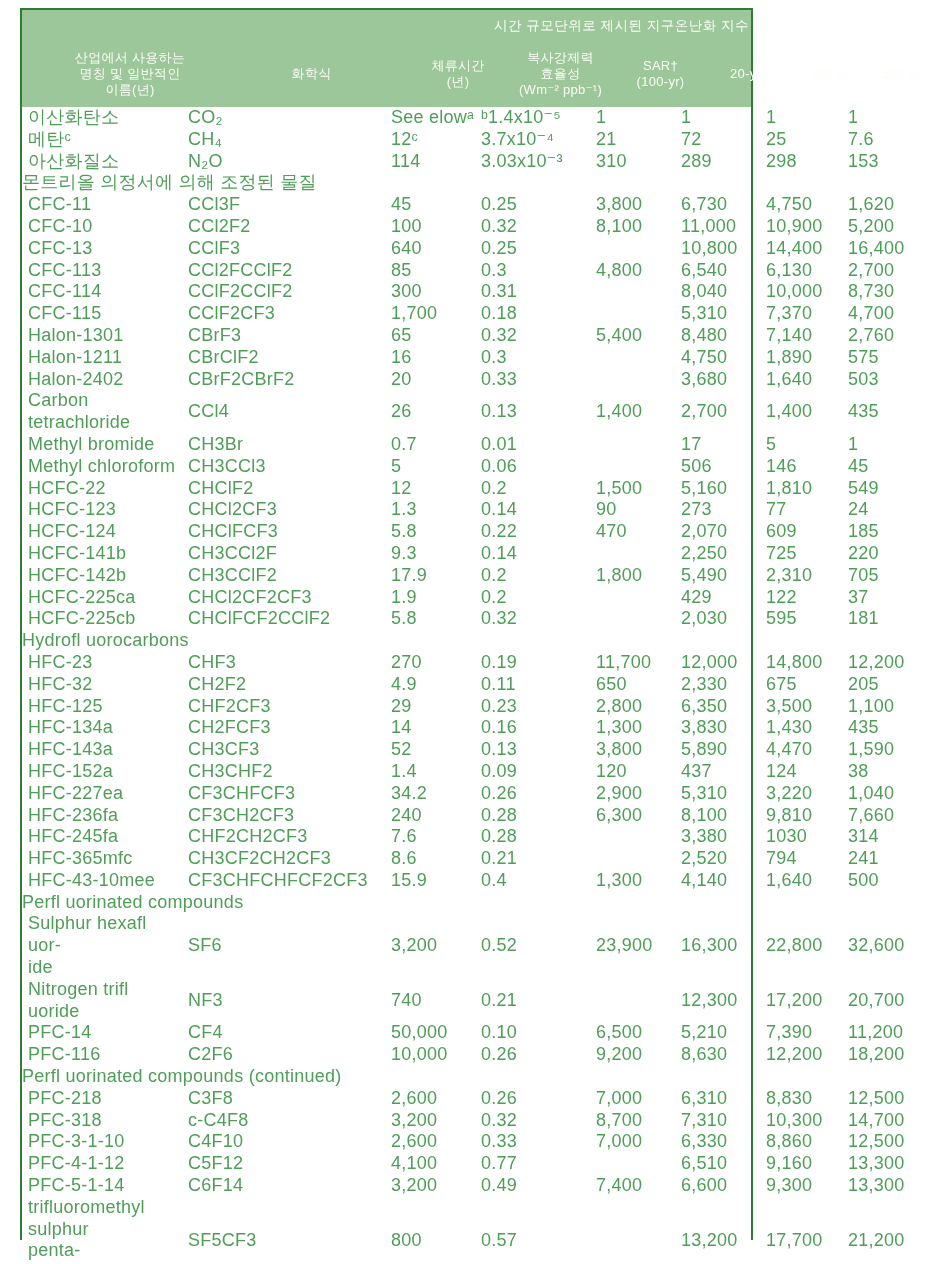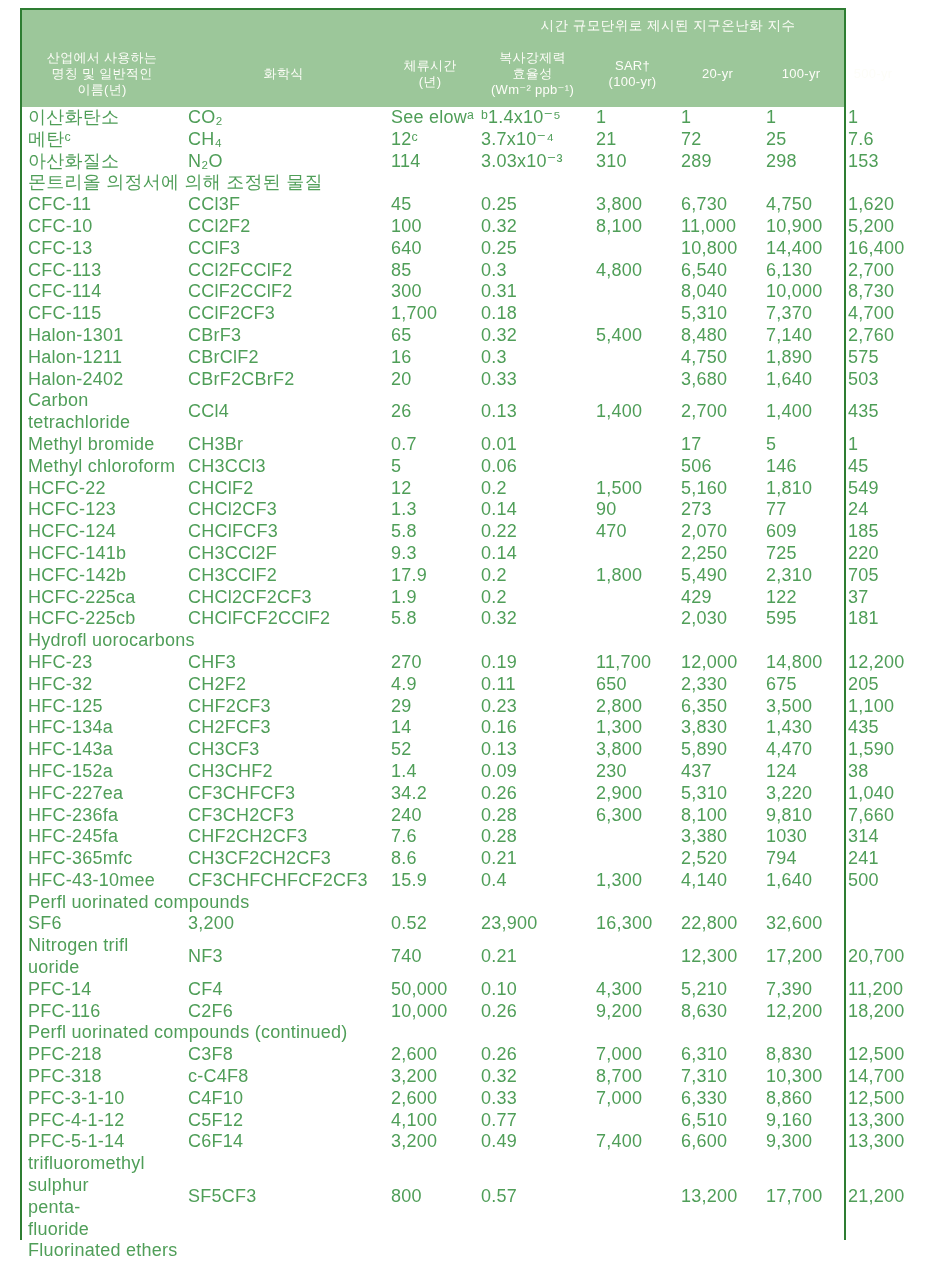--- a/index.html
+++ b/index.html
@@ -1,63 +1,63 @@
 <!DOCTYPE html>
 <html style="--header-bg: #9cc79a; --header-text: #fdfdf8; --body-text: #4f9e58; --border: #2e7d32;"><head>
 <meta charset="utf-8">
 <style>
   html,body{margin:0;padding:0;background:#ffffff;}
   body{
     width:936px;height:1264px;position:relative;overflow:hidden;
     font-family:"Liberation Sans","DejaVu Sans",sans-serif;
   }
   .table-frame{
-    position:absolute;left:20px;top:8px;width:826px;height:1232px;
+    position:absolute;left:20px;top:8px;width:733px;height:1232px;
     box-sizing:border-box;
     border-left:2px solid var(--border,#2e7d32);
     border-right:2px solid var(--border,#2e7d32);
     border-top:2px solid var(--border,#2e7d32);
     background:#ffffff;
   }
   .thead{
     background:var(--header-bg,#9cc79a);
     color:var(--header-text,#fdfdf8);
     width:100%;
   }
   .thead-title{
     height:30px;line-height:32px;
     padding-left:470px;text-align:center;
     font-size:13.5px;letter-spacing:0.5px;
     white-space:nowrap;
   }
   .thead-cols{
     display:grid;
     grid-template-columns:160px 203px 90px 115px 85px 85px 82px 62px;
-    height:67px;align-items:center;
+    height:67px;align-items:center;margin-left:28px;
   }
   .hc{
     text-align:center;white-space:pre-line;
     font-size:13px;line-height:16px;letter-spacing:0.3px;
   }
   .tbody{
     color:var(--body-text,#4f9e58);
     font-size:18px;letter-spacing:0.25px;
   }
   .trow{
     display:grid;
     grid-template-columns:160px 203px 90px 115px 85px 85px 82px 62px;
     align-items:center;min-height:21.8px;
   }
   .trow .c{
     padding-left:6px;line-height:21.8px;
     white-space:nowrap;overflow:visible;
   }
   .trow .c.name{white-space:pre-wrap;}
   .section{
-    padding-left:6px;line-height:21.8px;min-height:21.8px;
+    line-height:21.8px;min-height:21.8px;
   }
 </style>
 </head>
 <body>
 
 <div class="table-frame">
   <div class="thead">
     <div class="thead-title">시간 규모단위로 제시된 지구온난화 지수</div>
     <div class="thead-cols">
       <div class="hc">산업에서 사용하는
@@ -347,21 +347,21 @@
         <div class="c sar">3,800</div>
         <div class="c yr20">5,890</div>
         <div class="c yr100">4,470</div>
         <div class="c yr500">1,590</div>
       </div>
       <div class="trow">
         <div class="c name">HFC-152a</div>
         <div class="c formula">CH3CHF2</div>
         <div class="c lifetime">1.4</div>
         <div class="c rf">0.09</div>
-        <div class="c sar">230</div>
+        <div class="c sar">120</div>
         <div class="c yr20">437</div>
         <div class="c yr100">124</div>
         <div class="c yr500">38</div>
       </div>
       <div class="trow">
         <div class="c name">HFC-227ea</div>
         <div class="c formula">CF3CHFCF3</div>
         <div class="c lifetime">34.2</div>
         <div class="c rf">0.26</div>
         <div class="c sar">2,900</div>
@@ -404,20 +404,22 @@
         <div class="c formula">CF3CHFCHFCF2CF3</div>
         <div class="c lifetime">15.9</div>
         <div class="c rf">0.4</div>
         <div class="c sar">1,300</div>
         <div class="c yr20">4,140</div>
         <div class="c yr100">1,640</div>
         <div class="c yr500">500</div>
       </div>
       <div class="section">Perfl uorinated compounds</div>
       <div class="trow">
+        <div class="c name">Sulphur hexafl uor-
+ide</div>
         <div class="c formula">SF6</div>
         <div class="c lifetime">3,200</div>
         <div class="c rf">0.52</div>
         <div class="c sar">23,900</div>
         <div class="c yr20">16,300</div>
         <div class="c yr100">22,800</div>
         <div class="c yr500">32,600</div>
       </div>
       <div class="trow">
         <div class="c name">Nitrogen trifl uoride</div>
@@ -427,21 +429,21 @@
         <div class="c sar"></div>
         <div class="c yr20">12,300</div>
         <div class="c yr100">17,200</div>
         <div class="c yr500">20,700</div>
       </div>
       <div class="trow">
         <div class="c name">PFC-14</div>
         <div class="c formula">CF4</div>
         <div class="c lifetime">50,000</div>
         <div class="c rf">0.10</div>
-        <div class="c sar">4,300</div>
+        <div class="c sar">6,500</div>
         <div class="c yr20">5,210</div>
         <div class="c yr100">7,390</div>
         <div class="c yr500">11,200</div>
       </div>
       <div class="trow">
         <div class="c name">PFC-116</div>
         <div class="c formula">C2F6</div>
         <div class="c lifetime">10,000</div>
         <div class="c rf">0.26</div>
         <div class="c sar">9,200</div>

